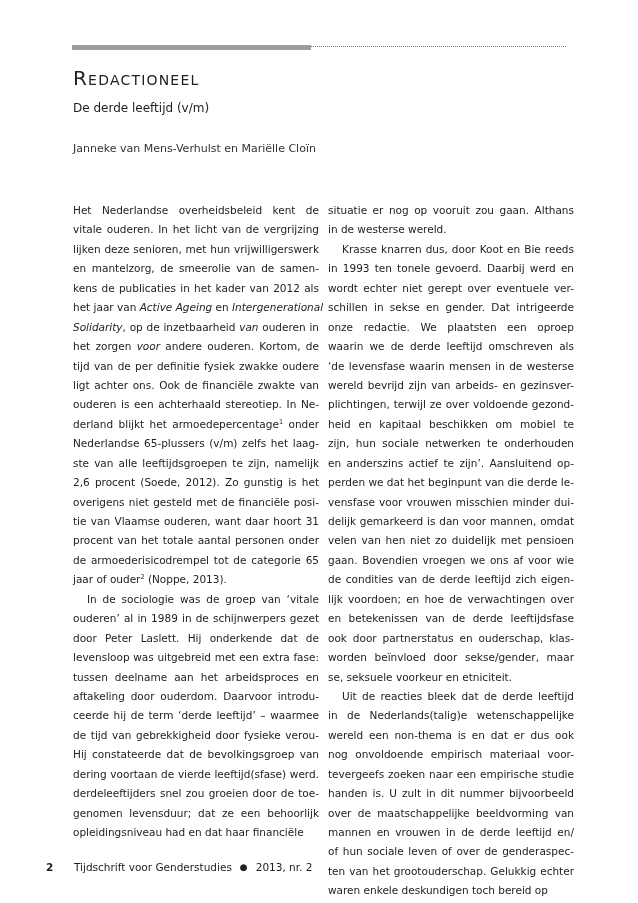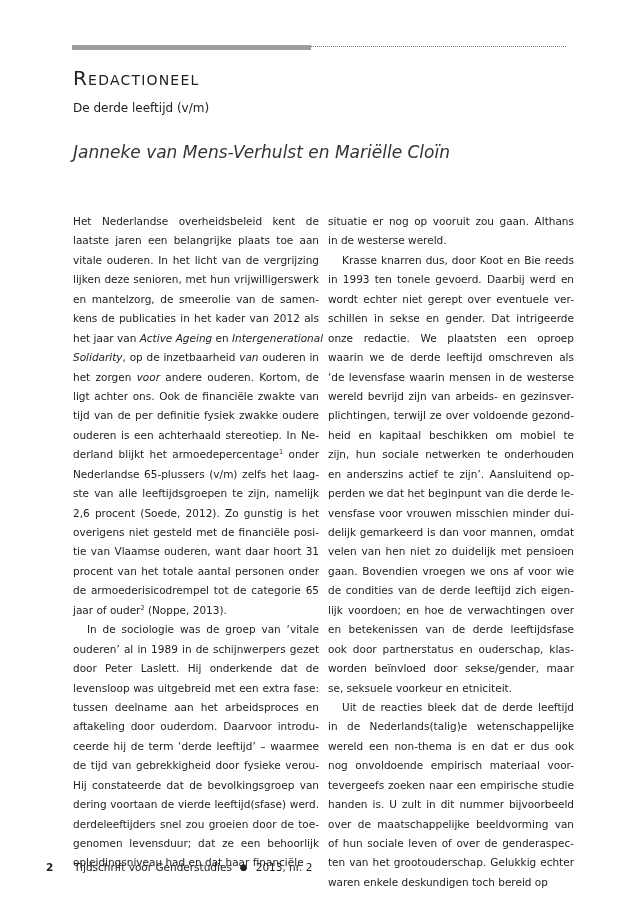--- a/index.html
+++ b/index.html
@@ -3,22 +3,22 @@
   <meta charset="utf-8">
   <style>
     html, body { margin: 0; padding: 0; background: #ffffff; }
     body { width: 638px; height: 903px; position: relative; overflow: hidden;
            font-family: "DejaVu Sans", sans-serif; color: #1a1a1a; }
     .rule-solid { position: absolute; left: 72px; top: 45px; width: 239px; height: 5px; background: #9d9d9d; }
     .rule-dotted { position: absolute; left: 311px; top: 46px; width: 255px; height: 0; border-top: 1px dotted #7a7a7a; }
     .section-label { position: absolute; left: 73px; top: 66px; font-size: 20px; letter-spacing: 1.2px;
                      font-variant: small-caps; color: #222; font-family: "DejaVu Sans", sans-serif; text-align: center; }
     .article-title { position: absolute; left: 73px; top: 101px; font-size: 12px; color: #222; }
-    .authors { position: absolute; left: 73px; top: 142px; font-size: 17px; font-style: italic; color: #333; }
-    .col { position: absolute; top: 212px; width: 246px; font-size: 10.5px; line-height: 19.45px; color: #222; }
+    .authors { position: absolute; left: 73px; top: 142px; font-size: 11px; color: #333; }
+    .col { position: absolute; top: 201px; width: 246px; font-size: 10.5px; line-height: 19.45px; color: #222; }
     .col-left { left: 73px; }
     .col-right { left: 328px; }
     .line { display: block; white-space: nowrap; text-align: justify; text-align-last: justify; height: 19.45px; }
     .line.last { text-align-last: left; }
     .line.indent { padding-left: 14px; }
     .footer { position: absolute; left: 46px; top: 861px; font-size: 10.5px; color: #222; display: flex; align-items: center; }
     .page-num { font-weight: bold; width: 28px; }
     .journal { font-weight: normal; }
     .bullet { margin: 0 8px; font-size: 9px; }
     sup { font-size: 6.5px; line-height: 0; }
@@ -29,30 +29,29 @@
 
 <div class="rule-solid"></div>
 <div class="rule-dotted"></div>
 
 <div class="section-label">Redactioneel</div>
 <div class="article-title">De derde leeftijd (v/m)</div>
 <div class="authors">Janneke van Mens-Verhulst en Mariëlle Cloïn</div>
 
 <div class="col col-left" id="col-left">
     <span class="line">Het Nederlandse overheidsbeleid kent de</span>
-    <span class="line">laatste jaren een belangrijke plaats toe aan</span>
     <span class="line">vitale ouderen. In het licht van de vergrijzing</span>
     <span class="line">lijken deze senioren, met hun vrijwilligerswerk</span>
     <span class="line">en mantelzorg, de smeerolie van de samen-</span>
     <span class="line">kens de publicaties in het kader van 2012 als</span>
     <span class="line">het jaar van <i>Active Ageing</i> en <i>Intergenerational</i></span>
     <span class="line"><i>Solidarity</i>, op de inzetbaarheid <i>van</i> ouderen in</span>
     <span class="line">het zorgen <i>voor</i> andere ouderen. Kortom, de</span>
+    <span class="line">tijd van de per definitie fysiek zwakke oudere</span>
     <span class="line">ligt achter ons. Ook de financiële zwakte van</span>
-    <span class="line">tijd van de per definitie fysiek zwakke oudere</span>
     <span class="line">ouderen is een achterhaald stereotiep. In Ne-</span>
     <span class="line">derland blijkt het armoedepercentage<sup>1</sup> onder</span>
     <span class="line">Nederlandse 65-plussers (v/m) zelfs het laag-</span>
     <span class="line">ste van alle leeftijdsgroepen te zijn, namelijk</span>
     <span class="line">2,6 procent (Soede, 2012). Zo gunstig is het</span>
     <span class="line">overigens niet gesteld met de financiële posi-</span>
     <span class="line">tie van Vlaamse ouderen, want daar hoort 31</span>
     <span class="line">procent van het totale aantal personen onder</span>
     <span class="line">de armoederisicodrempel tot de categorie 65</span>
     <span class="line last">jaar of ouder<sup>2</sup> (Noppe, 2013).</span>
@@ -96,20 +95,21 @@
     <span class="line">ook door partnerstatus en ouderschap, klas-</span>
     <span class="line">worden beïnvloed door sekse/gender, maar</span>
     <span class="line last">se, seksuele voorkeur en etniciteit.</span>
     <span class="line indent">Uit de reacties bleek dat de derde leeftijd</span>
     <span class="line">in de Nederlands(talig)e wetenschappelijke</span>
     <span class="line">wereld een non-thema is en dat er dus ook</span>
     <span class="line">nog onvoldoende empirisch materiaal voor-</span>
     <span class="line">tevergeefs zoeken naar een empirische studie</span>
     <span class="line">handen is. U zult in dit nummer bijvoorbeeld</span>
     <span class="line">over de maatschappelijke beeldvorming van</span>
+    <span class="line">mannen en vrouwen in de derde leeftijd en/</span>
     <span class="line">of hun sociale leven of over de genderaspec-</span>
     <span class="line">ten van het grootouderschap. Gelukkig echter</span>
     <span class="line last">waren enkele deskundigen toch bereid op</span>
   </div>
 
 <div class="footer">
   <span class="page-num">2</span>
   <span class="journal">Tijdschrift voor Genderstudies</span>
   <span class="bullet">●</span>
   <span class="issue">2013, nr. 2</span>

